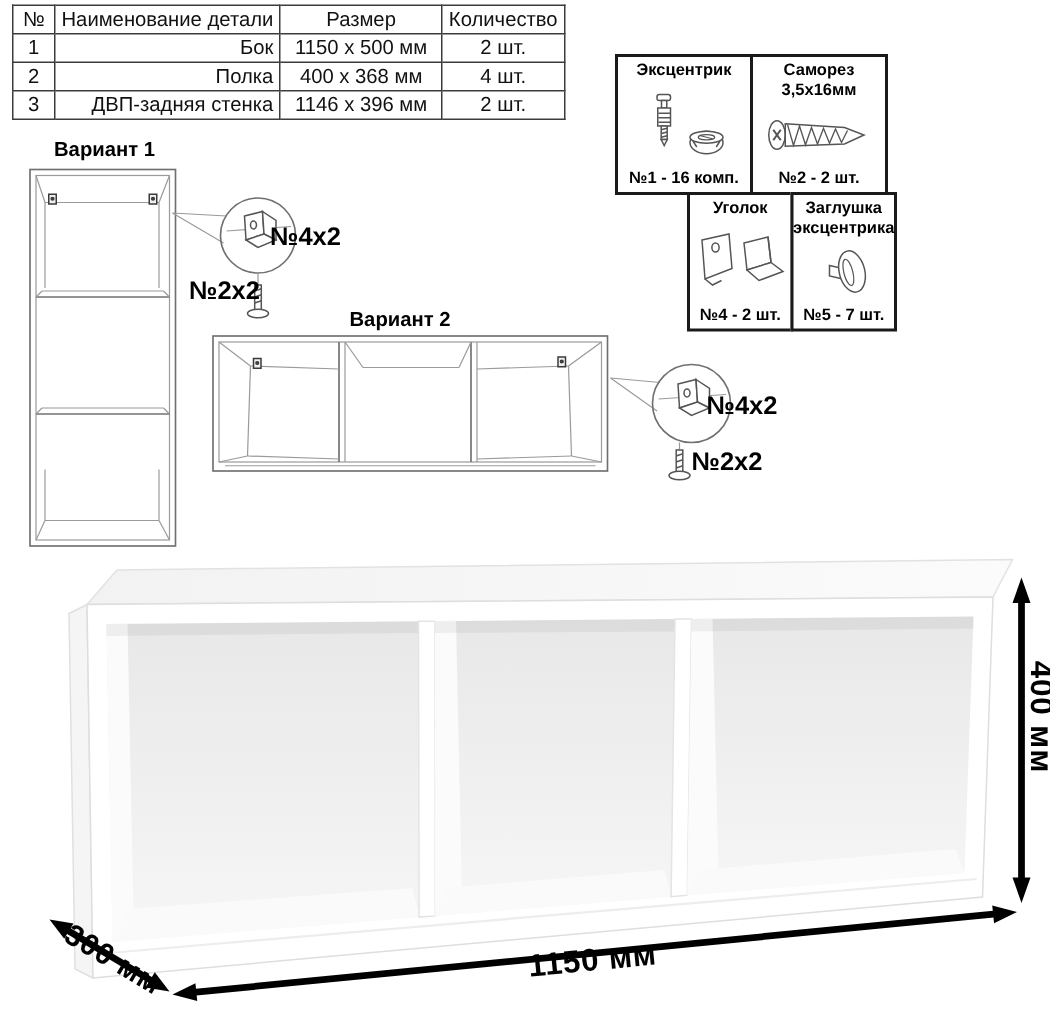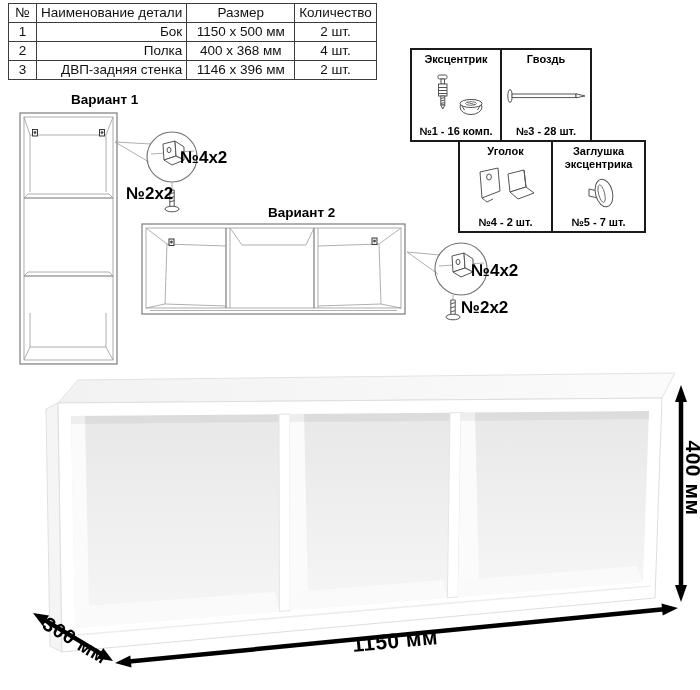--- a/index.html
+++ b/index.html
@@ -8,34 +8,34 @@
 
   
   .parts-table{position:absolute;left:8px;top:3px;border-collapse:collapse;background:#fff;}
   .parts-table th,.parts-table td{
     border:1px solid #3c3c3c;font-size:13.5px;font-weight:normal;color:#111;
     height:18px;line-height:18px;padding:0 4px;text-align:center;white-space:nowrap;}
   .parts-table td.name{text-align:right;padding-left:6px;}
   .col-num{width:28px}.col-name{width:145px}.col-size{width:108px}.col-qty{width:79px}
 
   
-  .hw{position:absolute;left:410px;top:48px;width:281px;}
+  .hw{position:absolute;left:410px;top:36px;width:281px;}
   .hw-row{display:flex;}
   .hw-row2{margin-left:48px;margin-top:-2px;}
   .hw-cell{width:92px;height:94px;border:2px solid #1a1a1a;box-sizing:border-box;
            margin-right:-2px;background:#fff;display:flex;flex-direction:column;align-items:center;}
-  .hw-row2 .hw-cell{width:95px;height:93px;}
+  .hw-row2 .hw-cell{width:71px;height:93px;}
   .hw-title{font-weight:bold;font-size:11px;line-height:1.2;text-align:center;margin-top:3px;}
   .hw-sub{font-weight:bold;font-size:11px;line-height:1.1;text-align:center;}
   .hw-iconbox{flex:1;display:flex;align-items:center;justify-content:center;}
   .hw-label{font-weight:bold;font-size:11px;margin-bottom:3px;white-space:nowrap;}
 
   
   .lbl{position:absolute;font-weight:bold;white-space:nowrap;}
-  .variant-title{font-size:13.5px;margin-left:35px;}
+  .variant-title{font-size:13.5px;}
   .callout-lbl{font-size:17px;}
   .dim{font-size:21px;letter-spacing:0.5px;}
   .dim-width{left:295px;top:629px;width:200px;text-align:center;transform:rotate(-5.5deg);}
   .dim-height{left:631px;top:464px;width:120px;height:28px;text-align:center;transform:rotate(90deg);}
   .dim-depth{left:20px;top:629px;width:110px;text-align:center;font-size:20px;transform:rotate(31deg);}
 
   svg{position:absolute;display:block;}
   .lineart{stroke:#707070;fill:none;stroke-width:1.1;}
   .lineart-light{stroke:#9a9a9a;fill:none;stroke-width:0.8;}
 </style>
@@ -104,35 +104,37 @@
               <ellipse cx="50" cy="30.5" rx="5.5" ry="1.8" stroke-width="0.8"></ellipse>
               <line x1="41" y1="33" x2="43.5" y2="37"></line>
                 <line x1="59" y1="33" x2="56.5" y2="37"></line>
               <line x1="46" y1="29.5" x2="54" y2="31.5" stroke-width="0.8"></line>
             </g>
           </svg>
         </div>
         <div class="hw-label">№1 - 16 комп.</div>
       </div>
 
-
       <div class="hw-cell">
-        <div class="hw-title">Гвоздь</div>
-        <div class="hw-sub"></div>
+        <div class="hw-title">Саморез</div>
+        <div class="hw-sub">3,5х16мм</div>
         <div class="hw-iconbox">
-          <svg width="84" height="18" viewBox="0 0 84 18" style="position:static">
+          <svg width="78" height="34" viewBox="0 0 78 34" style="position:static">
             <g stroke="#555" fill="#fff" stroke-width="1">
-              <ellipse cx="6" cy="9" rx="2.2" ry="6.5"></ellipse>
-              <rect x="8" y="7" width="64" height="3.6"></rect>
-              <polygon points="72,6.8 81,9 72,10.8"></polygon>
+              <ellipse cx="11" cy="17" rx="5.5" ry="9.5"></ellipse>
+              <line x1="8.5" y1="13.5" x2="13.5" y2="20.5" stroke-width="1.4"></line>
+              <line x1="13.5" y1="13.5" x2="8.5" y2="20.5" stroke-width="1.4"></line>
+              <path d="M16.5,9.5 L56,12 L69,17 L56,23 L16.5,24.5 Z"></path>
+              <path d="M18,10 L22,24 L26,11 L30,23.5 L34,12 L38,23 L42,12.5 L46,22.5 L50,13 L54,22 L58,14" fill="none" stroke-width="0.9"></path>
             </g>
           </svg>
         </div>
-        <div class="hw-label">№3 - 28 шт.</div>
+        <div class="hw-label">№2 - 2 шт.</div>
       </div>
+
     </div>
 
     <div class="hw-row hw-row2">
       <div class="hw-cell">
         <div class="hw-title">Уголок</div>
         <div class="hw-sub"></div>
         <div class="hw-iconbox">
           <svg width="68" height="48" viewBox="0 0 68 48" style="position:static">
             <g stroke="#555" fill="#fff" stroke-width="1">
               <polygon points="8,9 26,5 28,28 10,35"></polygon>

